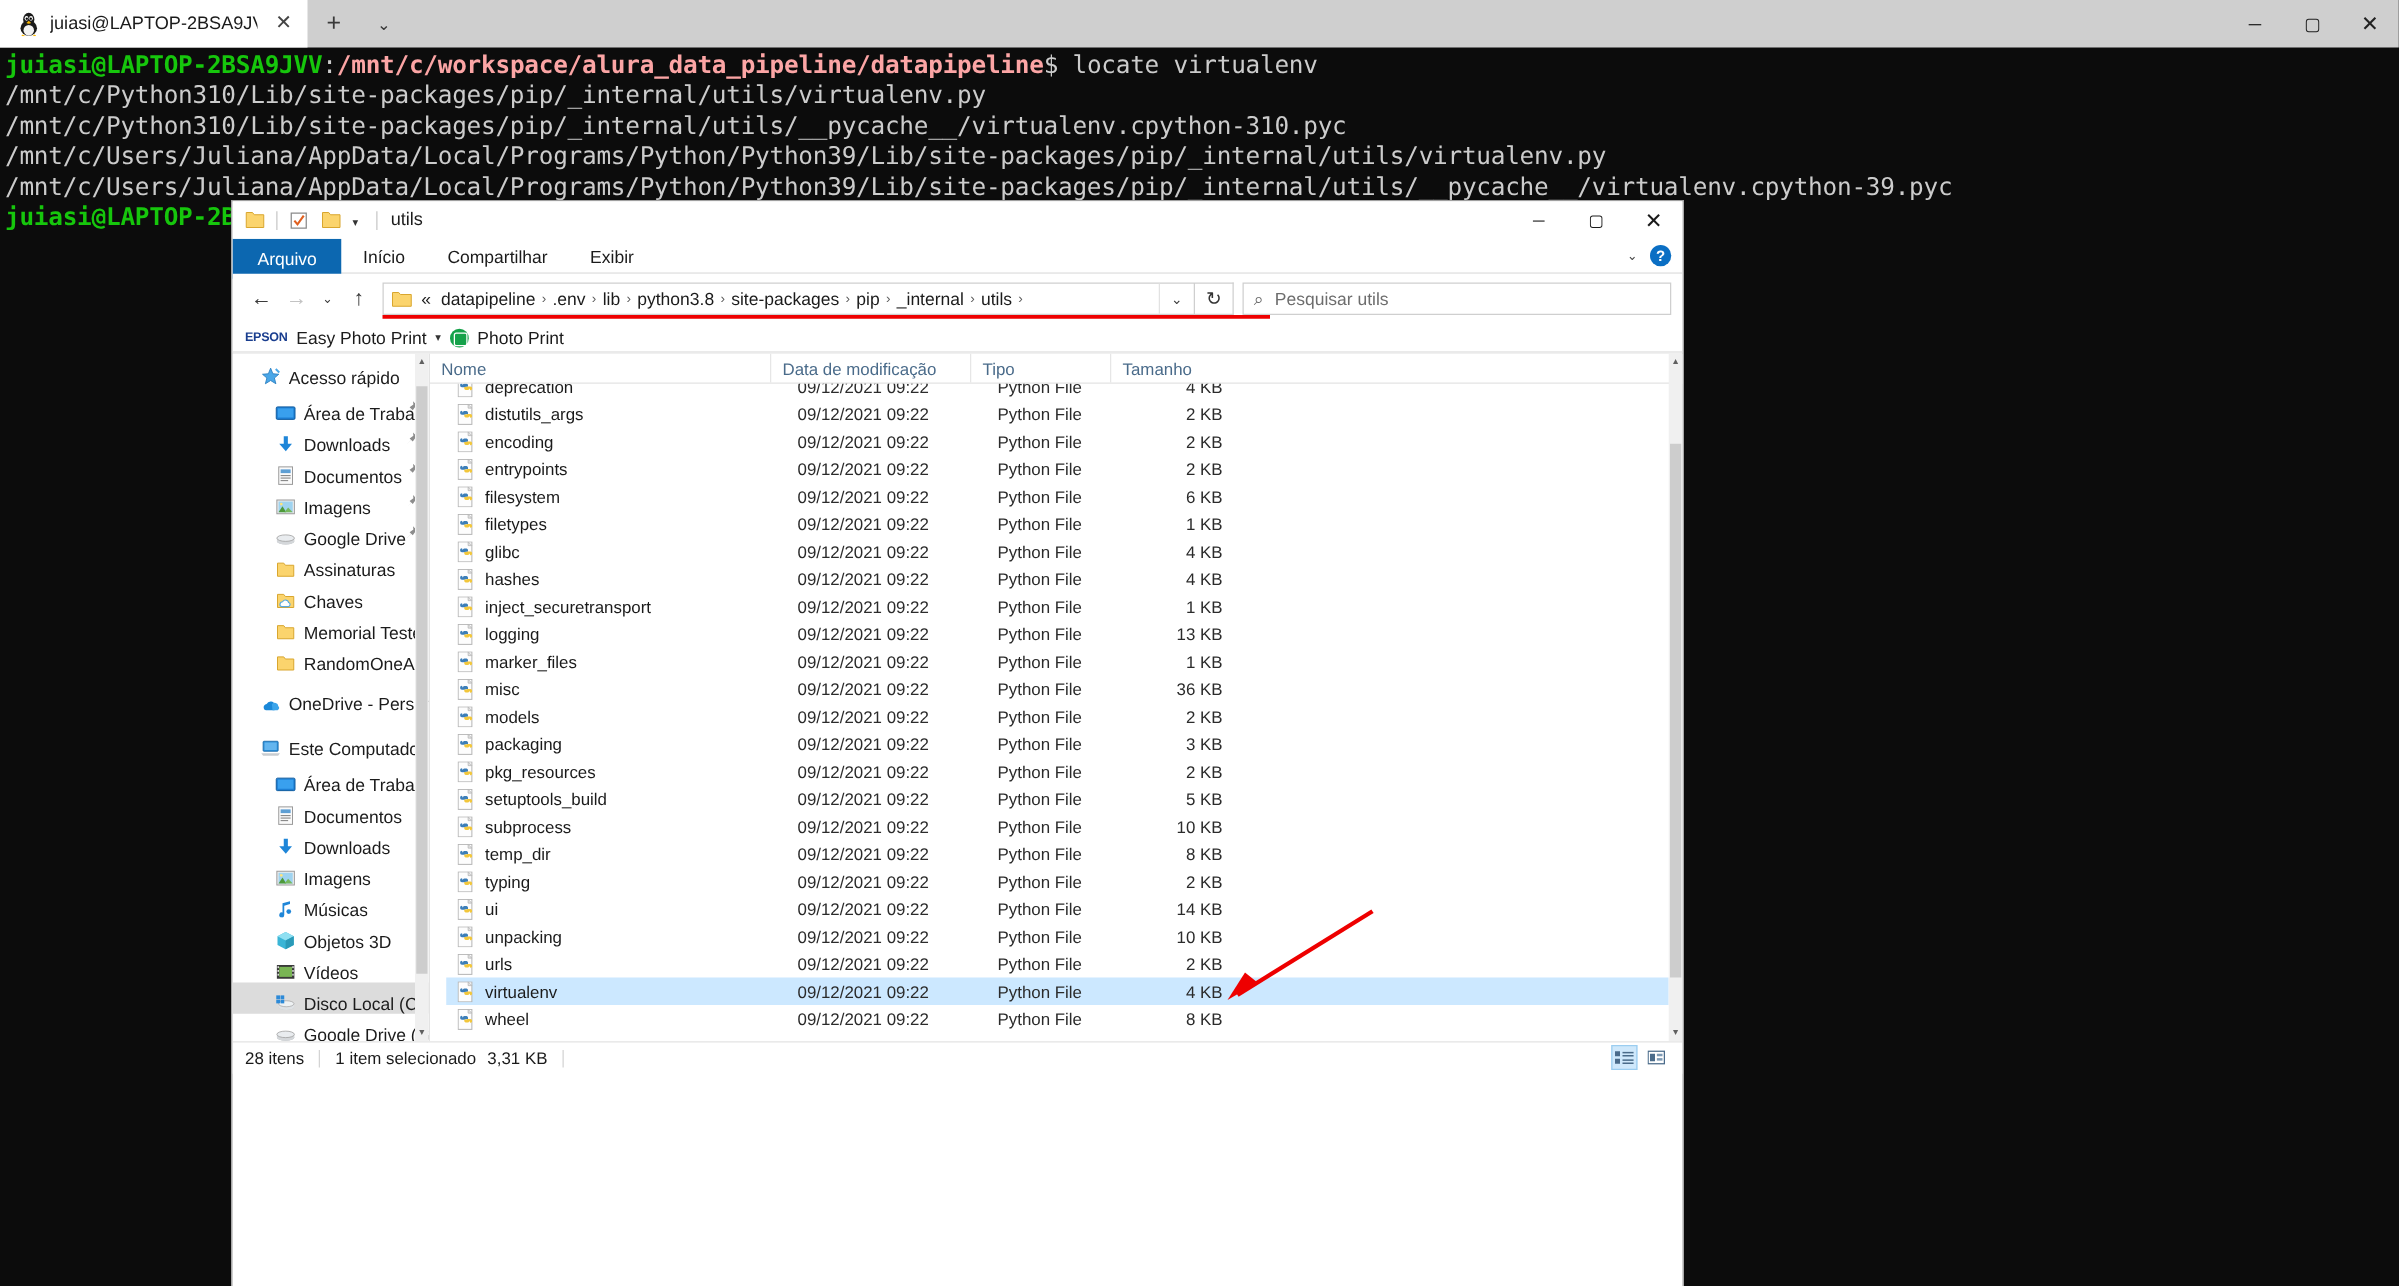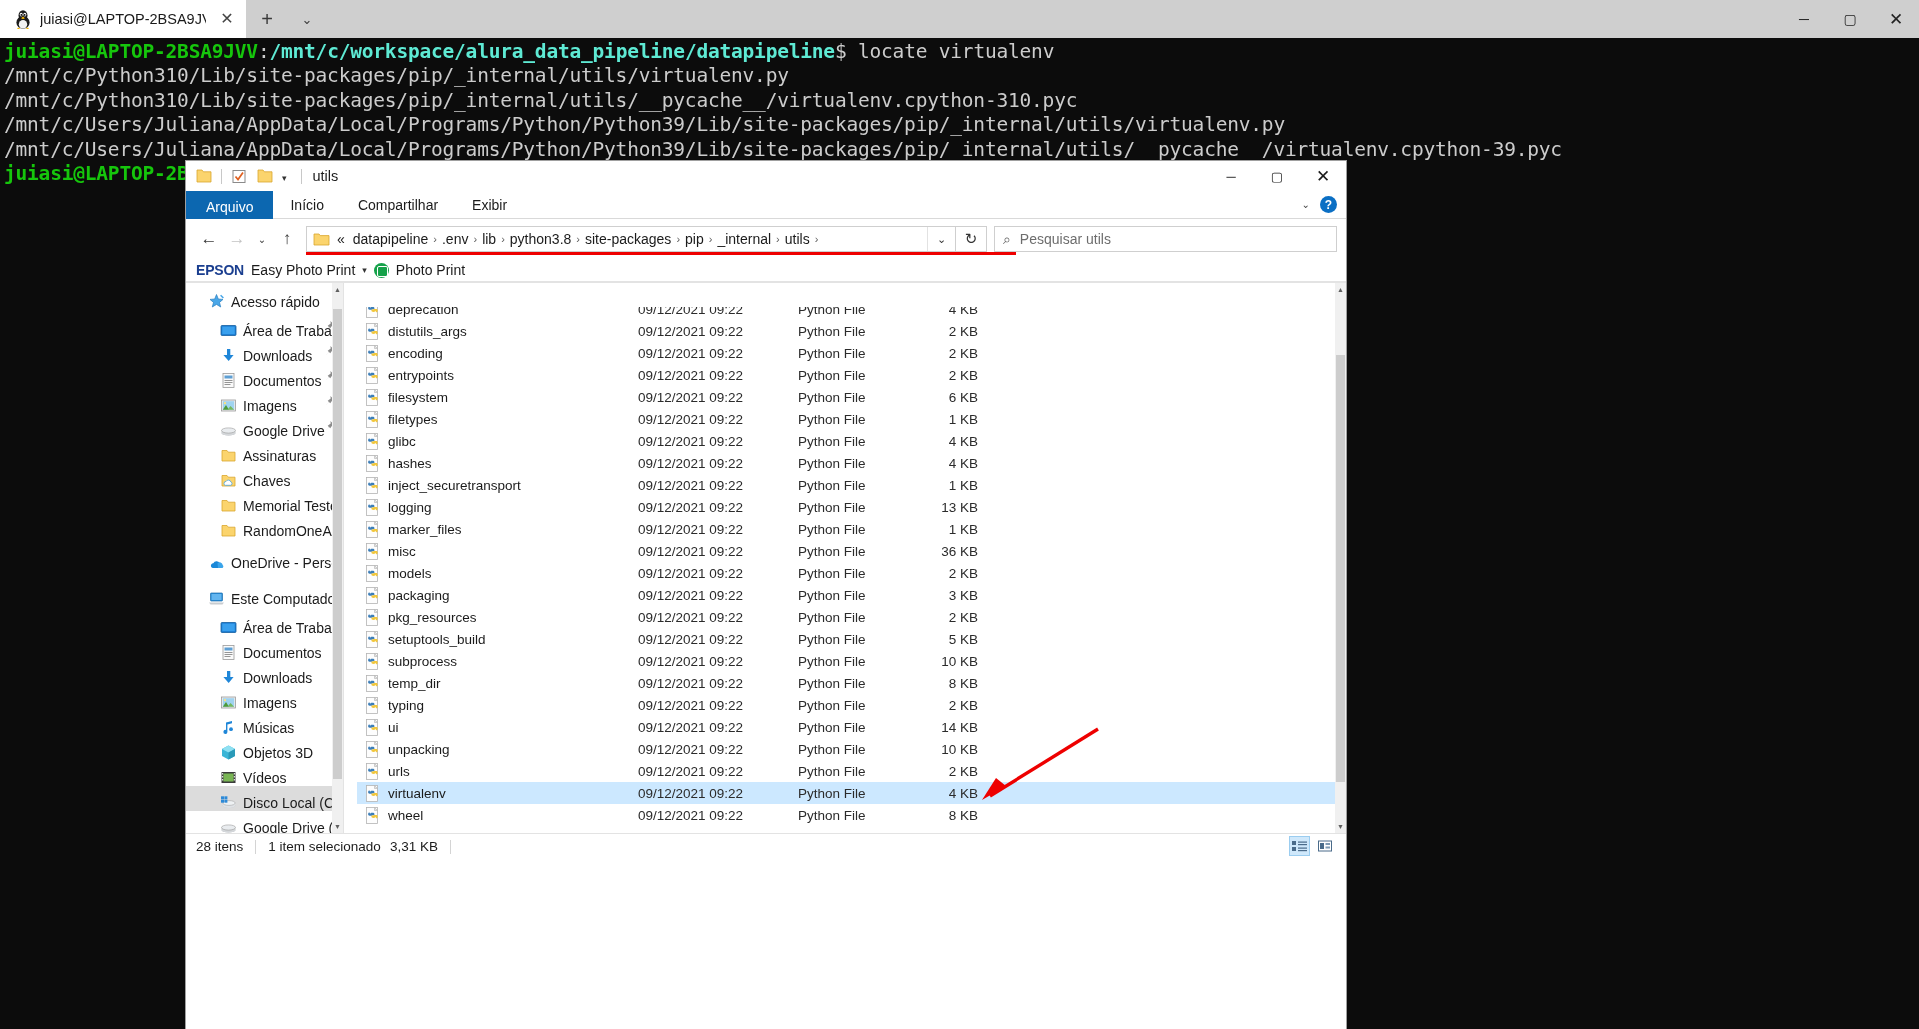--- a/index.html
+++ b/index.html
@@ -63,21 +63,21 @@
     width: 1919px; height: 991px;
     padding: 2px 4px 0 4px;
     font-family: "DejaVu Sans Mono", "Liberation Mono", monospace;
     font-size: 19.5px;
     line-height: 24.4px;
     letter-spacing: -0.2px;
     color: #cccccc;
     white-space: pre;
   }
   .c-green { color: #16c60c; font-weight: bold; }
-  .c-blue  { color: #5eead4; font-weight: bold; }
+  .c-blue  { color: #fca5a5; font-weight: bold; }
   .c-white { color: #cccccc; }
 
   
   #explorer {
     position: absolute;
     left: 185px; top: 160px;
     width: 1162px; height: 869px;
     background: #ffffff;
     border: 1px solid #a0a0a0;
     border-bottom: none;
@@ -193,21 +193,21 @@
     background: #ee0000;
   }
 
   
   #epson-bar {
     height: 23px; display: flex; align-items: center;
     padding-left: 10px; gap: 7px;
     border-bottom: 1px solid #e3e3e3;
     background: #fff;
   }
-  #epson-logo { font-size: 14px; font-weight: bold; color: #1a3e8f; letter-spacing: -.2px;}
+  #epson-logo { font-size: 10px; font-weight: bold; color: #1a3e8f; letter-spacing: -.2px;}
   .epson-txt { font-size: 14px; color: #1b1b1b; }
   .epson-caret { font-size: 9px; color: #333; }
   .epson-green {
     width: 15px; height: 15px; border-radius: 50%;
     background: #15a24a; position: relative; flex: none;
   }
   .epson-green::after {
     content: ""; position: absolute; left: 3px; top: 3px;
     width: 9px; height: 9px; border: 1.6px solid #fff; border-radius: 2px;
   }
@@ -665,20 +665,26 @@
           </div>
         </div>
       <div id="nav-scroll">
         <div class="arrow-up">▲</div>
         <div class="thumb"></div>
         <div class="arrow-dn">▼</div>
       </div>
     </div>
 
     <div id="file-pane">
+      <div id="col-head">
+        <div class="col" id="col-name">Nome</div>
+        <div class="col" id="col-date">Data de modificação</div>
+        <div class="col" id="col-type">Tipo</div>
+        <div class="col" id="col-size">Tamanho</div>
+      </div>
       <div id="rows-clip">
         <div id="rows">
             <div class="row">
               <div class="cell-name">
                 <span class="py-icon"><svg width="14" height="17" viewBox="0 0 14 17">
                     <rect x="0.5" y="0.5" width="11" height="16" fill="#fdfdfd" stroke="#b4b4b4" stroke-width=".8"></rect>
                     <path d="M8.5 .5 L11.5 3.5 H8.5 Z" fill="#e3e3e3" stroke="#b4b4b4" stroke-width=".6"></path>
                     <path d="M4.2 7.2 c0-1 .5-1.4 2.1-1.4 c1.6 0 2.1 .5 2.1 1.4 v1.1 H6.3 v.4 H3.6 c-1 0-1.5-.6-1.5-1.6 c0-.9 .5-1.5 1.5-1.5 Z" fill="#3c7eb8"></path>
                     <path d="M9.6 9.6 c0 1-.5 1.4-2.1 1.4 c-1.6 0-2.1-.5-2.1-1.4 V8.5 h2.1 v-.4 h2.7 c1 0 1.5 .6 1.5 1.6 c0 .9-.5 1.5-1.5 1.5 Z" fill="#f2c73c"></path>
                   </svg></span>

